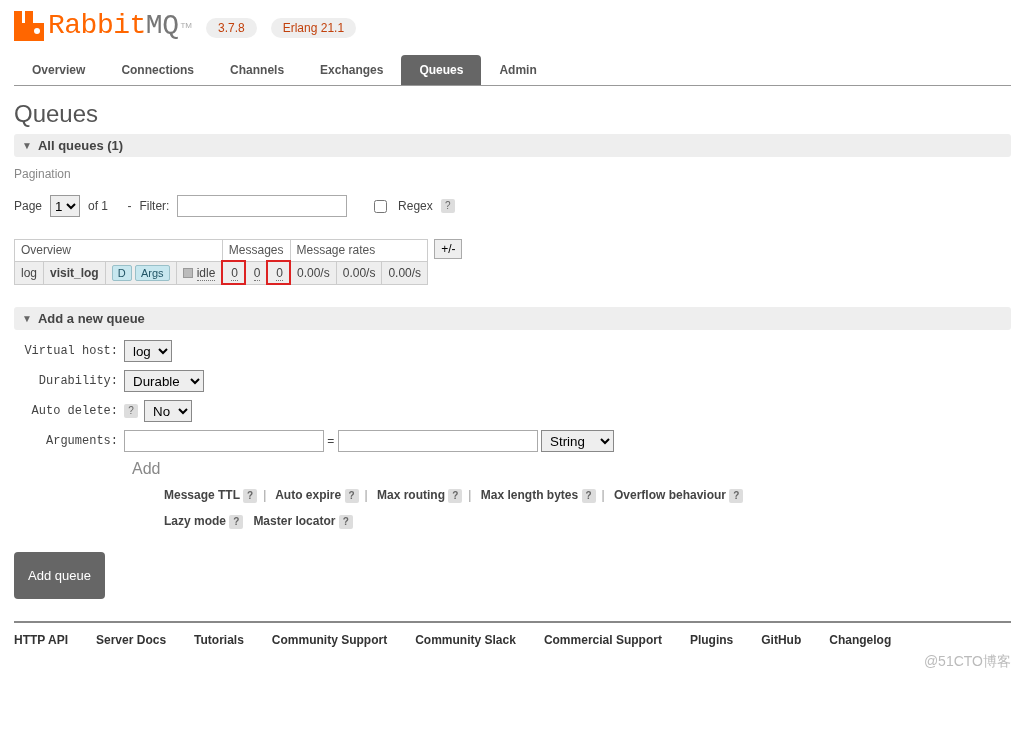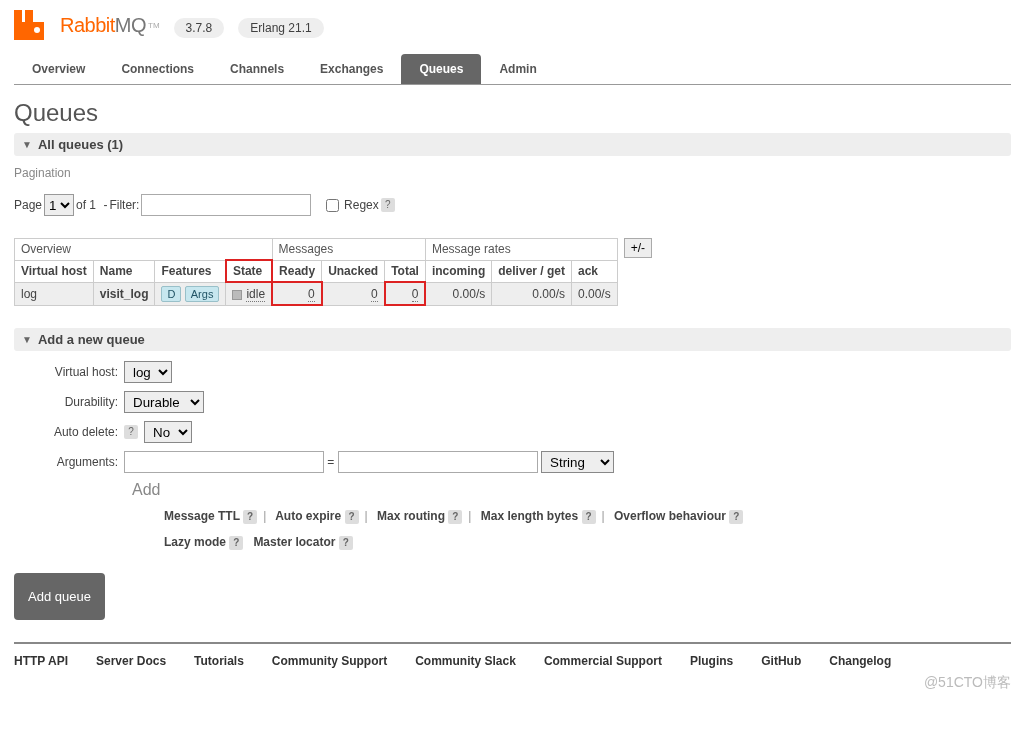--- a/index.html
+++ b/index.html
@@ -9,45 +9,45 @@
     color: #444;
     margin: 0;
     padding: 10px 14px;
     background: #fff;
     width: 1025px;
   }
   
   .logo-row { display: flex; align-items: flex-start; gap: 14px; margin-bottom: 14px; }
   .logo { display: flex; align-items: center; gap: 0; }
   .logo-icon svg { display: block; }
-  .logo-text { font-family: Liberation Sans, sans-serif; font-size: 20px; font-weight: 400; color: #777; letter-spacing: -0.5px; margin-left: 16px; }
+  .logo-text { font-family: Liberation Mono, monospace; font-size: 28px; font-weight: 400; color: #777; letter-spacing: -0.5px; margin-left: 4px; }
   .logo-text .r { color: #F60; font-weight: 500; }
   .logo-tm { font-size: 8px; color: #aaa; vertical-align: super; margin-left: 2px;}
   .ver-badge {
-    display: inline-block; background: #eee; color: #404040;
+    display: inline-block; background: #eee; color: #c2410c;
     border-radius: 12px; padding: 3px 12px; font-size: 12px; margin-top: 8px;
   }
   
   .nav { border-bottom: 1px solid #999; display: flex; gap: 0; }
   .nav-tab {
     padding: 8px 18px; font-weight: bold; color: #555; cursor: pointer;
     border-top-left-radius: 4px; border-top-right-radius: 4px;
   }
   .nav-tab.active { background: #666; color: #fff; }
   h1.page-title { font-size: 24px; font-weight: 400; color: #555; margin: 14px 0 6px 0;}
   
   .section-hdr {
     background: #eee; padding: 4px 8px; font-size: 13px; font-weight: bold;
     border-radius: 3px; color: #444; display: flex; align-items: center; gap: 6px;
     margin: 4px 0 10px 0; cursor: pointer;
   }
   .tri { font-size: 10px; color: #666; }
   .subhdr { color: #888; font-size: 12px; margin: 6px 0 14px 0; }
   
-  .pagerow { display: flex; align-items: center; gap: 2px; margin-bottom: 22px; }
+  .pagerow { display: flex; align-items: center; gap: 8px; margin-bottom: 22px; }
   .pagerow select, .pagerow input[type=text] { font-family: inherit; }
   .pagerow select { border: 1px solid #999; background: #eee; height: 22px;}
   .filter-input { border: 1px solid #aaa; height: 22px; width: 170px; padding: 2px 4px; }
   .help-q {
     display: inline-block; width: 14px; height: 14px; background: #ddd;
     color: #666; font-size: 10px; line-height: 14px; text-align: center;
     border-radius: 2px; cursor: pointer;
   }
   
   .tbl-wrap { display: flex; align-items: flex-start; gap: 6px; }
@@ -66,21 +66,21 @@
     font-size: 11px; color: #256; background: #C7E7EF; border: 1px solid #99c0c9;
     cursor: pointer;
   }
   .state-dot { display:inline-block; width:10px; height:10px; background:#bbb; border:1px solid #999; margin-right:4px; vertical-align:middle;}
   .dotted-under { border-bottom: 1px dotted #777; }
   .plusminus { border:1px solid #aaa; padding:1px 6px; background:#eee; font-size:12px; cursor:pointer; height:20px;}
   tr.datarow td { background: #eee; }
   
   .form-wrap { margin: 10px 0 18px 0; }
   .form-row { display: flex; align-items: center; margin-bottom: 8px; }
-  .form-label { width: 110px; text-align: right; padding-right: 6px; color: #444; }
+  .form-label { width: 110px; text-align: right; padding-right: 6px; color: #444; font-family: Liberation Mono, monospace; }
   .form-row select { border:1px solid #888; background:#eee; font-family:inherit; height:22px; padding:1px 4px;}
   .form-row input[type=text] { border:1px solid #aaa; height:22px; padding:2px 4px; font-family:inherit;}
   .req { color: #d33; margin-left: 4px; }
   .arg-key { width: 200px; }
   .arg-val { width: 200px; }
   .add-label { font-size: 16px; color: #888; margin-left: 118px; margin-top: 2px; margin-bottom: 4px;}
   .arg-hints { margin-left: 150px; line-height: 26px; color:#444; font-weight:bold;}
   .arg-hints span.sep { margin: 0 6px; color:#999; font-weight:normal;}
   .arg-hints .hint { font-weight: bold; color:#444; }
   .btn {
@@ -150,32 +150,20 @@
 </div>
 
 
 <div class="tbl-wrap">
 <table class="main">
   <tbody>
         <tr>
     <th class="group" colspan="4">Overview</th>
     <th class="group" colspan="3">Messages</th>
     <th class="group" colspan="3">Message rates</th>
-  </tr>
-  <tr>
-    <th class="col">Virtual host</th>
-    <th class="col">Name</th>
-    <th class="col">Features</th>
-    <th class="col redbox">State</th>
-    <th class="col">Ready</th>
-    <th class="col">Unacked</th>
-    <th class="col">Total</th>
-    <th class="col">incoming</th>
-    <th class="col">deliver / get</th>
-    <th class="col">ack</th>
   </tr>
   <tr class="datarow">
     <td>log</td>
     <td><b>visit_log</b></td>
     <td>
       <span class="feat-badge">D</span>
       <span class="feat-badge">Args</span>
     </td>
     <td class="num">
       <span class="state-dot"></span><span class="dotted-under">idle</span>

